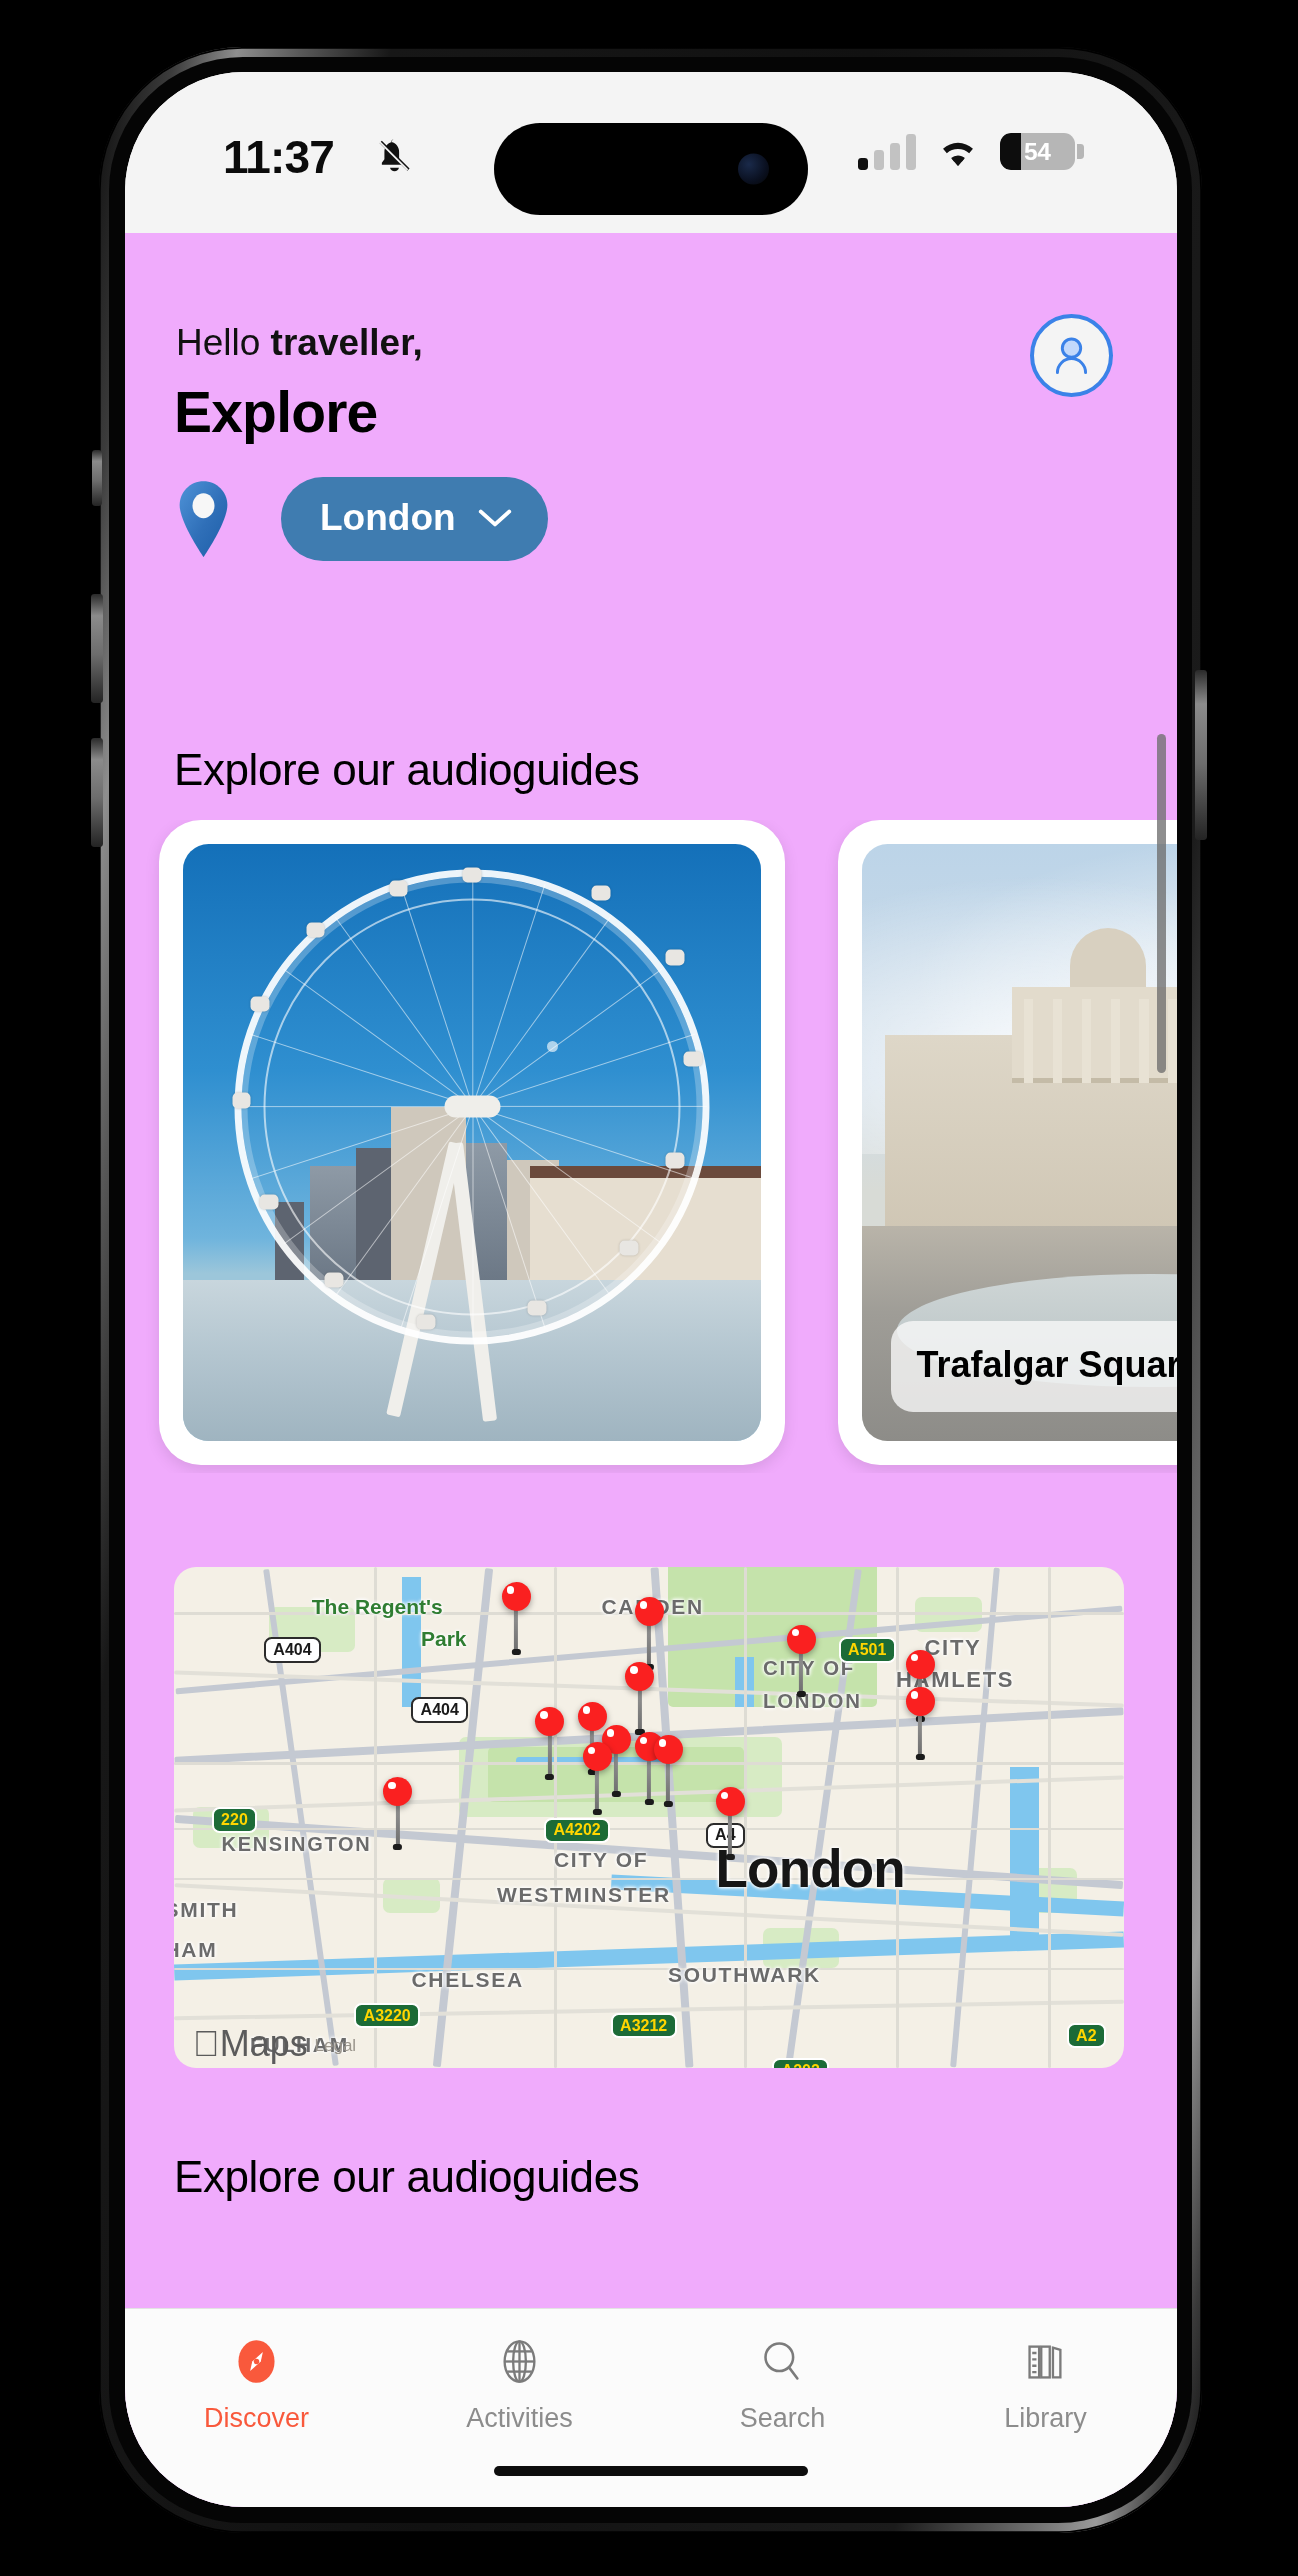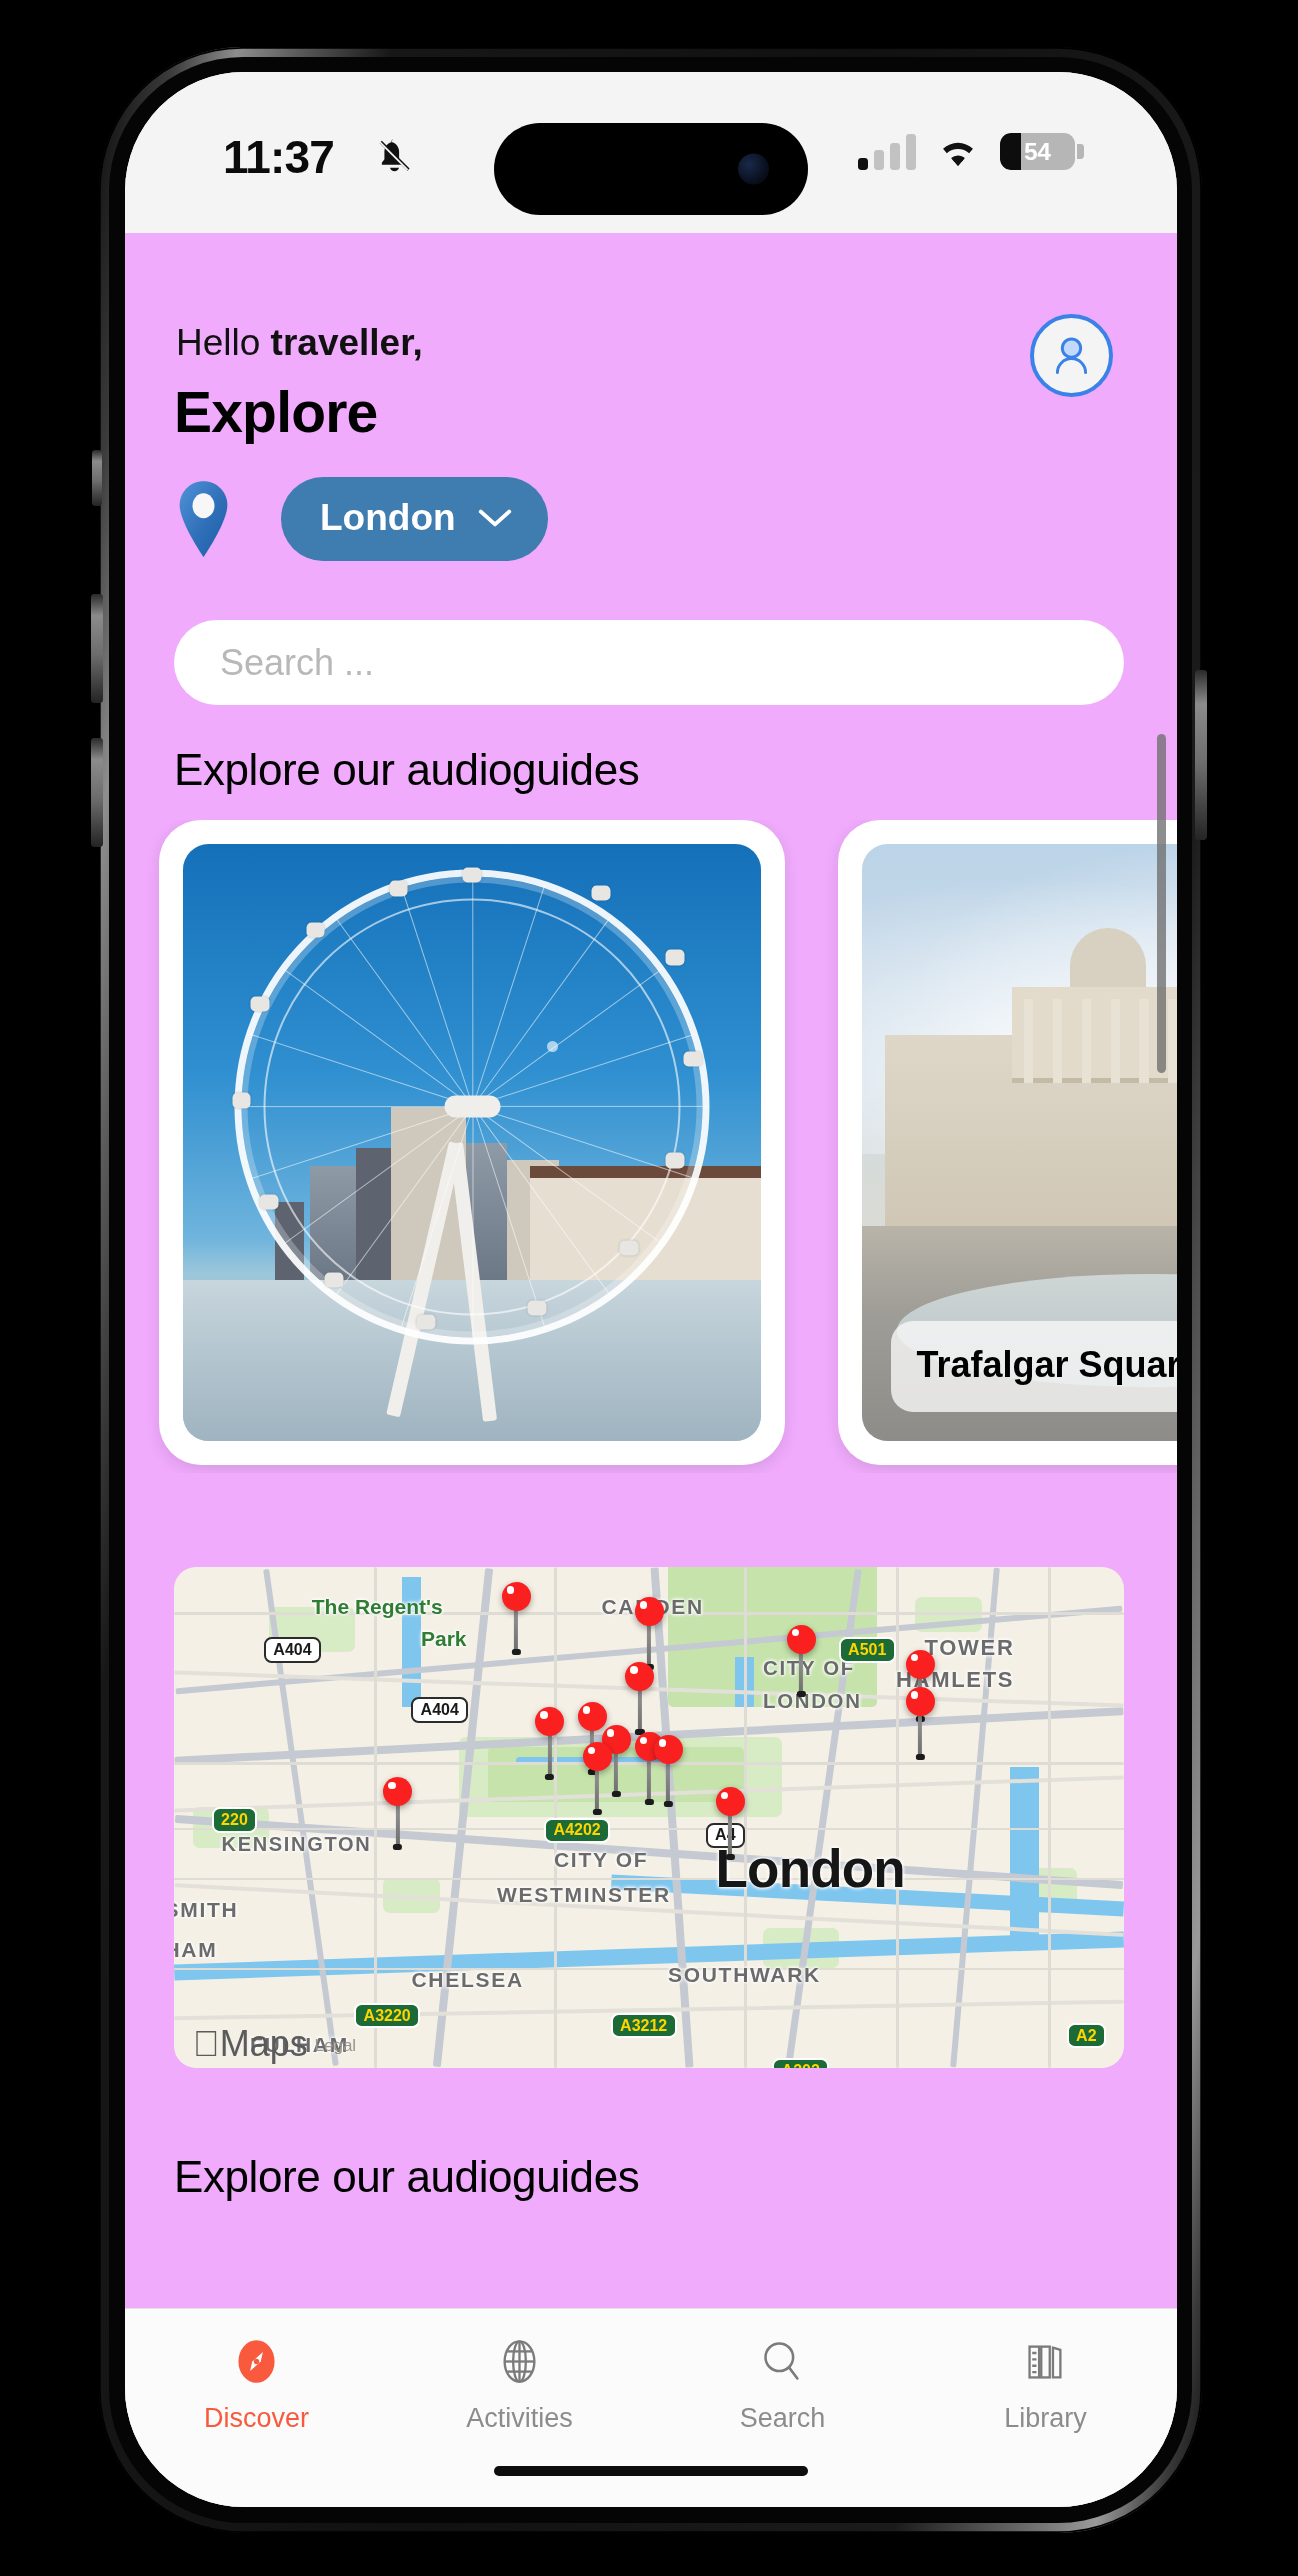--- a/index.html
+++ b/index.html
@@ -400,23 +400,20 @@
         </svg>
 
         <div class="city-pill">
           <span>London</span>
           <svg width="34" height="22" viewBox="0 0 24 14">
             <path d="M2 2.5 L12 11.5 L22 2.5" fill="none" stroke="#fff" stroke-width="2.8" stroke-linecap="round" stroke-linejoin="round"></path>
           </svg>
         </div>
       </div>
 
-      <div class="search-bar">
-        <input class="search-input" type="text" placeholder="Search ..." style="">
-      </div>
 
       <div class="sect-h sect-h-1">Explore our audioguides</div>
 
       <div class="carousel">
 
         <div class="card card-1">
           <div class="card-img">
             <div class="eye-scene">
               <div class="sky-moon"></div>
               <div class="eye-water"></div>
@@ -539,21 +536,21 @@
         <div class="rd thin" style="left:92%;top:0;width:3.4px;height:100%;"></div>
         <div class="rd thin" style="left:0;top:9%;width:100%;height:2.5px;"></div>
         <div class="rd thin" style="left:0;top:39%;width:100%;height:2.5px;"></div>
         <div class="rd thin" style="left:0;top:52%;width:100%;height:2.5px;"></div>
         <div class="rd thin" style="left:0;top:62%;width:100%;height:2.5px;"></div>
         <div class="rd thin" style="left:0;top:80%;width:100%;height:2.5px;"></div>
 
         <div class="map-label park" style="left:14.5%;top:5.5%;font-size:21px;">The Regent's</div>
         <div class="map-label park" style="left:26%;top:12%;font-size:21px;">Park</div>
         <div class="map-label" style="left:45%;top:5.5%;font-size:21px;">CAMDEN</div>
-        <div class="map-label" style="left:79%;top:13.5%;font-size:22px;">TOWER</div>
+        <div class="map-label" style="left:79%;top:13.5%;font-size:22px;">CITY</div>
         <div class="map-label" style="left:76%;top:20%;font-size:22px;">HAMLETS</div>
         <div class="map-label" style="left:62%;top:18%;font-size:20.4px;">CITY OF</div>
         <div class="map-label" style="left:62%;top:24.5%;font-size:20.4px;">LONDON</div>
         <div class="map-label" style="left:5%;top:53%;font-size:20px;">KENSINGTON</div>
         <div class="map-label" style="left:-1%;top:66%;font-size:21px;">SMITH</div>
         <div class="map-label" style="left:-1%;top:74%;font-size:21px;">HAM</div>
         <div class="map-label" style="left:40%;top:56%;font-size:21px;">CITY OF</div>
         <div class="map-label" style="left:34%;top:63%;font-size:21px;">WESTMINSTER</div>
         <div class="map-label" style="left:25%;top:80%;font-size:21px;">CHELSEA</div>
         <div class="map-label" style="left:52%;top:79%;font-size:21px;">SOUTHWARK</div>

